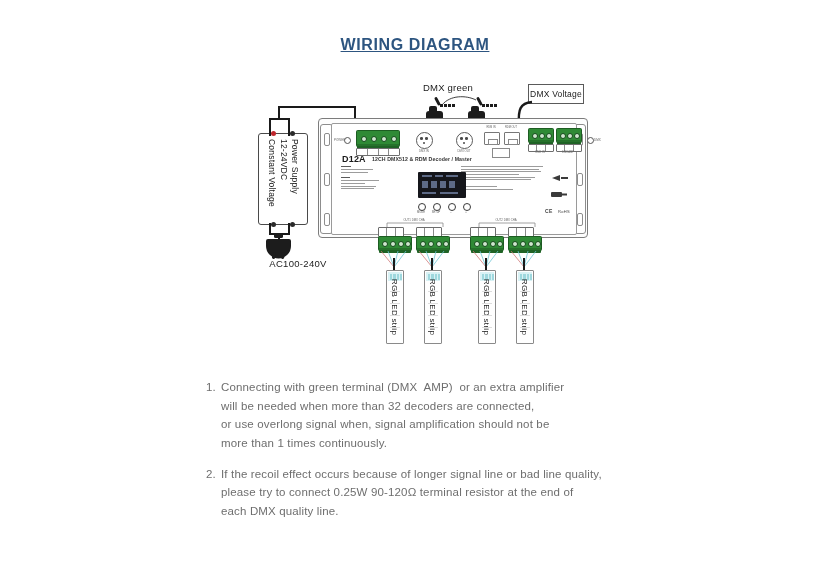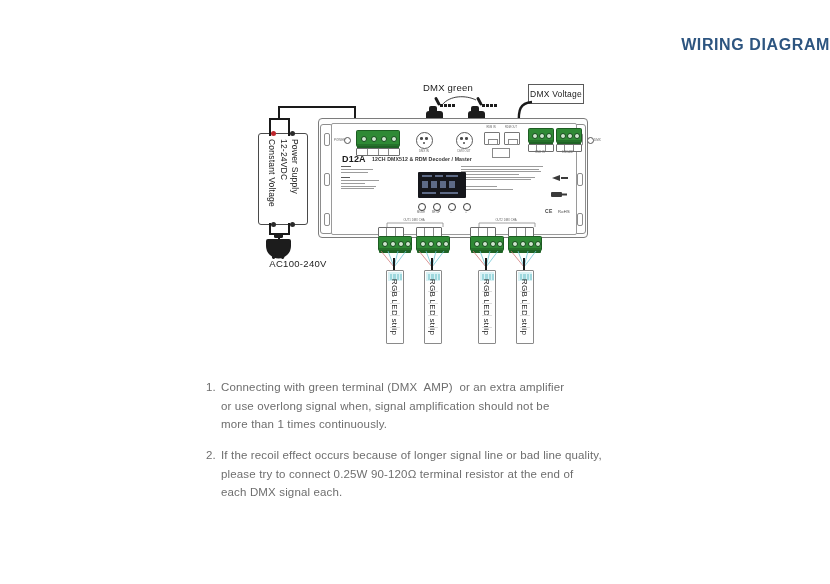--- a/index.html
+++ b/index.html
@@ -6,23 +6,24 @@
   body{
     width:830px;height:584px;background:#ffffff;
     font-family:"Liberation Sans", sans-serif;
     overflow:hidden;position:relative;
   }
   .stage{position:absolute;left:0;top:0;width:830px;height:584px;}
   .abs{position:absolute;}
 
   
   #title{
-    left:0;top:36px;width:830px;text-align:right;
+    left:0;top:36px;width:830px;text-align:center;
     font-size:16px;font-weight:bold;letter-spacing:.6px;
     color:#2d5580;
+    text-decoration:underline;
   }
 
   
   #psu{
     left:258px;top:133px;width:48px;height:90px;
     border:1.2px solid #4a4a4a;border-radius:3px;background:#fff;
   }
   .psu-text{
     position:absolute;left:0;top:0;width:90px;height:48px;
     transform:rotate(90deg);transform-origin:0 0;
@@ -544,28 +545,29 @@
       <div class="strip-seg" style="top:56px;"></div>
   </div>
 
 
   <div class="abs" id="notes">
     <ol>
       <li>
         <div class="num">1.</div>
         <div class="body">
           <div>Connecting with green terminal (DMX  AMP)  or an extra amplifier</div>
+          <div>will be needed when more than 32 decoders are connected,</div>
           <div>or use overlong signal when, signal amplification should not be</div>
           <div>more than 1 times continuously.</div>
         </div>
       </li>
       <li>
         <div class="num">2.</div>
         <div class="body">
           <div>If the recoil effect occurs because of longer signal line or bad line quality,</div>
           <div>please try to connect 0.25W 90-120Ω terminal resistor at the end of</div>
-          <div>each DMX signal each.</div>
+          <div>each DMX quality line.</div>
         </div>
       </li>
     </ol>
   </div>
 
 </div>
 
 </body></html>

